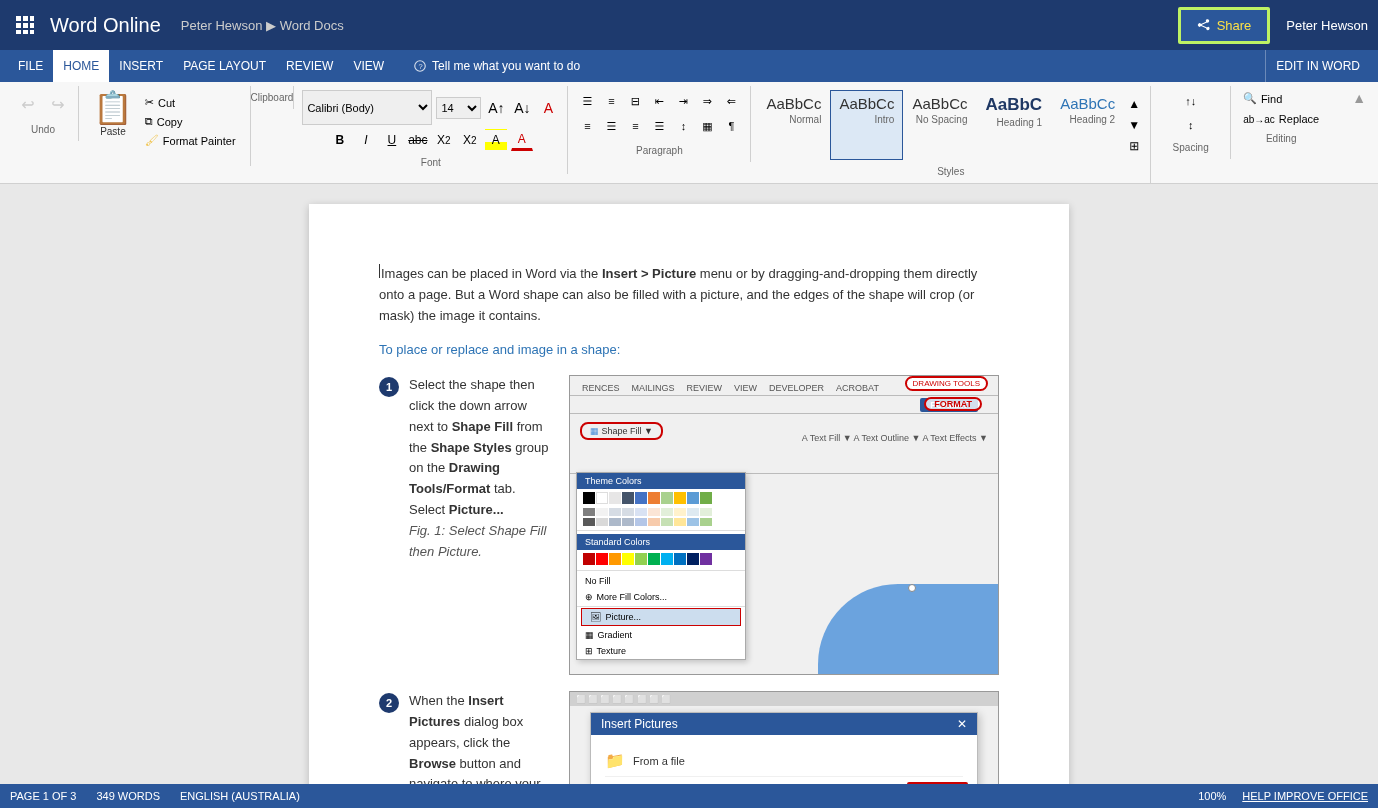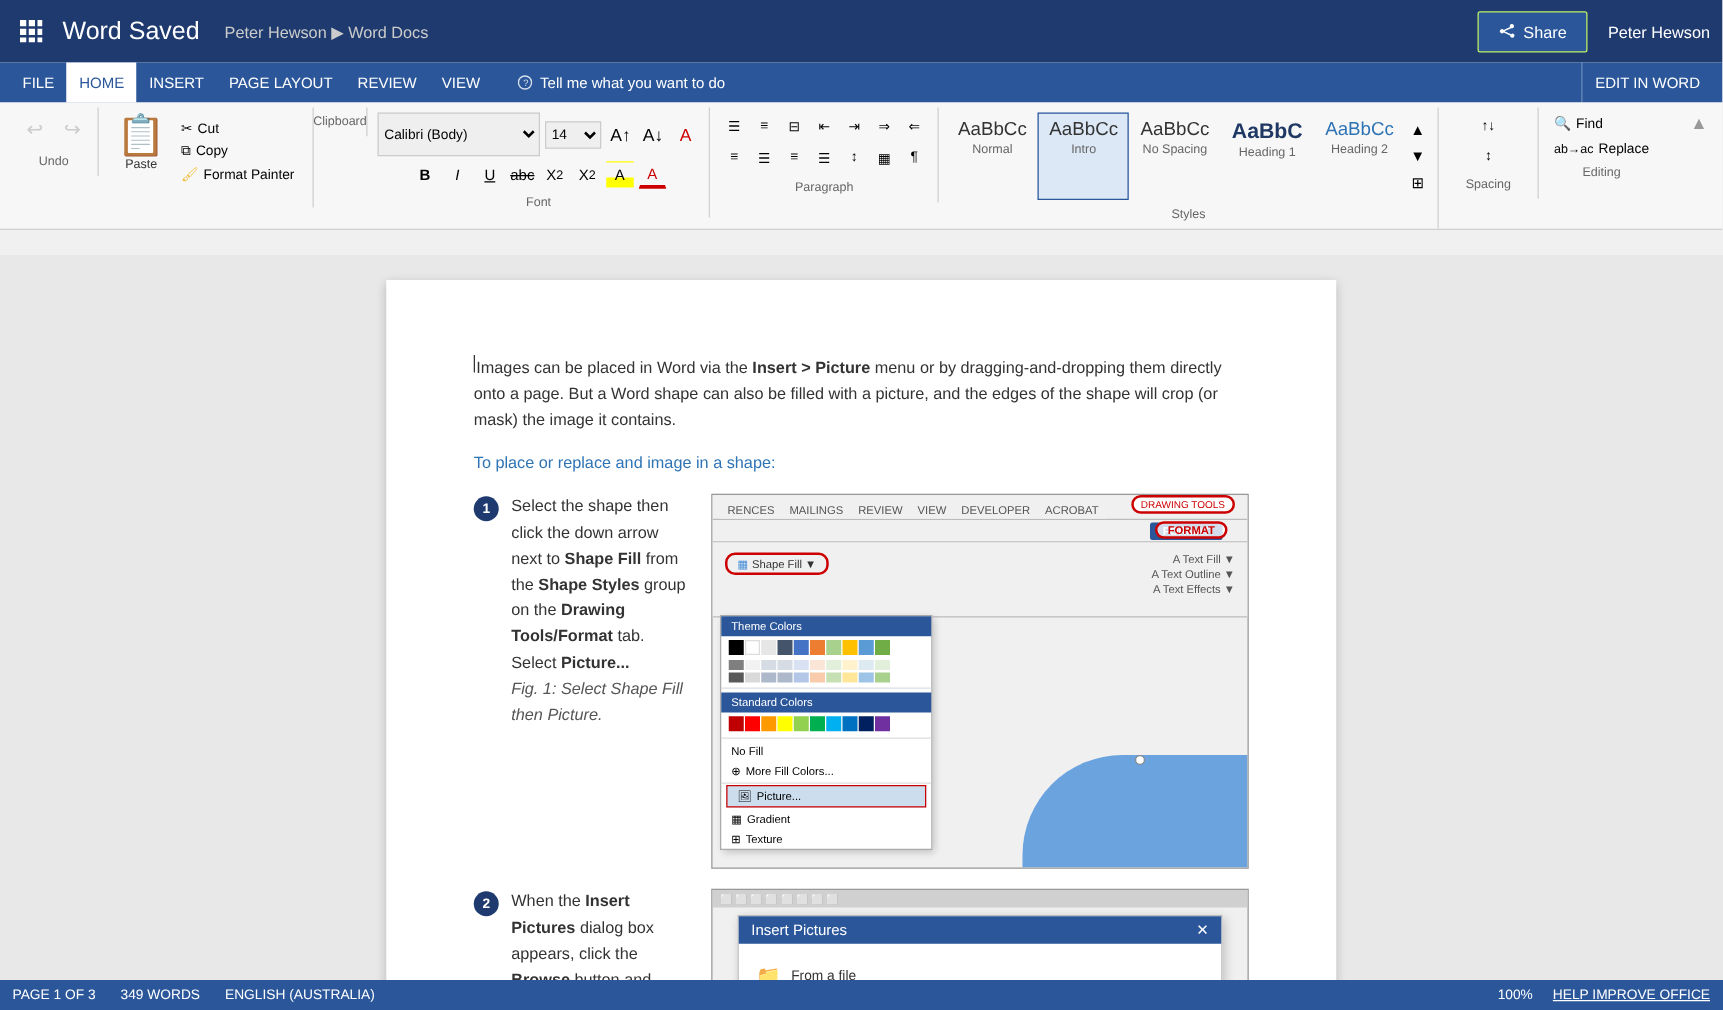--- a/index.html
+++ b/index.html
@@ -7,21 +7,21 @@
 
     
     #title-bar {
       display: flex; align-items: center; background: #1e3a6e; height: 50px; padding: 0 10px; color: white;
     }
     #waffle-icon { width: 30px; height: 30px; display: flex; align-items: center; justify-content: center; margin-right: 10px; cursor: pointer; }
     #app-title { font-size: 20px; font-weight: 300; margin-right: 20px; color: white; }
     #breadcrumb { font-size: 13px; color: #ccc; flex: 1; }
     #doc-name { font-size: 13px; color: #ccc; text-align: center; flex: 1; }
     #share-btn {
-      background: #2b579a; border: 1px solid #bef264; color: #ffffff; padding: 8px 16px; font-size: 13px;
+      background: #2b579a; border: 3px solid #bef264; color: #fde047; padding: 8px 16px; font-size: 13px;
       cursor: pointer; display: flex; align-items: center; gap: 6px; border-radius: 2px;
     }
     #user-name { font-size: 13px; color: white; margin-left: 16px; }
 
     
     #menu-bar {
       display: flex; align-items: center; background: #2b579a; height: 32px; padding: 0 8px;
     }
     .menu-item {
       color: white; font-size: 12px; padding: 12px 10px; cursor: pointer; height: 32px;
@@ -58,41 +58,41 @@
     
     #undo-group { min-width: 50px; }
     .font-controls-row { display: flex; align-items: center; gap: 4px; }
     .font-select { width: 130px; height: 35px; font-size: 11px; border: 1px solid #ccc; }
     .size-select { width: 45px; height: 22px; font-size: 11px; border: 1px solid #ccc; }
     .font-btn { width: 22px; height: 22px; border: 1px solid transparent; cursor: pointer; font-size: 12px; display: flex; align-items: center; justify-content: center; }
     .font-btn.bold { font-weight: bold; }
     .font-btn.italic { font-style: italic; }
     .font-btn.underline { text-decoration: underline; }
     .style-item {
-      display: flex; flex-direction: column; align-items: center; justify-content: flex-start;
+      display: flex; flex-direction: column; align-items: flex-end; justify-content: flex-start;
       padding: 4px 8px; cursor: pointer; min-width: 70px; height: 70px;
       border: 1px solid transparent; font-size: 11px;
     }
     .style-item.active { background: #dce8f5; border-color: #2b579a; }
     .style-preview { font-size: 16px; margin-bottom: 2px; color: #333; }
     .style-name { font-size: 10px; color: #666; }
     .style-arrow { width: 16px; height: 16px; cursor: pointer; display: flex; align-items: center; justify-content: center; }
 
     
     #status-bar {
       position: fixed; bottom: 0; left: 0; right: 0; height: 24px; background: #2b579a;
       display: flex; align-items: center; padding: 0 10px; color: white; font-size: 11px;
     }
     #status-left { display: flex; gap: 20px; flex: 1; }
     #status-right { display: flex; gap: 16px; align-items: center; }
 
     
     #doc-area {
       background: #e8e8e8; overflow-y: auto; height: calc(808px - 50px - 32px - 98px - 24px);
-      display: flex; justify-content: center; padding: 20px; margin-top: 20px;
+      display: flex; justify-content: center; padding: 20px;
     }
     #doc-page {
       background: white; width: 760px; min-height: 900px; padding: 60px 70px;
       box-shadow: 0 2px 8px rgba(0,0,0,0.2); position: relative;
     }
 
     
     .doc-para { font-size: 13px; line-height: 1.6; color: #333; margin-bottom: 14px; }
     .doc-para .bold { font-weight: bold; }
     .doc-heading-2 { font-size: 13px; color: #2e74b5; margin-bottom: 14px; line-height: 1.6; }
@@ -155,21 +155,21 @@
         <rect x="7" y="0" width="5" height="5"></rect>
         <rect x="14" y="0" width="4" height="5"></rect>
       <rect x="0" y="7" width="5" height="5"></rect>
         <rect x="7" y="7" width="5" height="5"></rect>
         <rect x="14" y="7" width="4" height="5"></rect>
       <rect x="0" y="14" width="5" height="4"></rect>
         <rect x="7" y="14" width="5" height="4"></rect>
         <rect x="14" y="14" width="4" height="4"></rect>
     </svg>
   </div>
-  <span id="app-title">Word Saved</span>
+  <span id="app-title">Word Online</span>
   <span id="breadcrumb">
     <span>Peter Hewson</span>
     <span> ▶ </span>
     <span>Word Docs</span>
   </span>
   <button id="share-btn">
     <svg width="14" height="14" viewBox="0 0 16 16" fill="white">
         <path d="M13 10a2 2 0 0 0-1.56.75L5.6 8.15A2.12 2.12 0 0 0 5.6 7.85l5.84-2.6A2 2 0 1 0 10 3a2 2 0 0 0 .4 1.18L4.56 6.78a2 2 0 1 0 0 2.44l5.84 2.6A2 2 0 1 0 13 10z"></path>
       </svg>
     <span>Share</span>
@@ -374,21 +374,21 @@
             <div style="padding:2px 10px; background:#2b579a; color:white; border-radius:2px; font-weight:bold; margin-left:auto; margin-right:20px;">FORMAT</div>
             <div style="position:absolute; right:16px; top:1px; border:2px solid #c00; border-radius:8px; padding:0px 8px; font-size:9px; color:#c00; background:rgba(255,255,255,0.8); font-weight:bold;">FORMAT</div>
           </div>
 
           <div style="background:#f0f0f0; height:60px; border-bottom:1px solid #bbb; position:relative; padding:6px;">
 
             <div style="position:absolute; top:8px; left:10px; border:2px solid #c00; border-radius:8px; padding:2px 8px; font-size:9px; color:#333; background:#f0f0f0; display:flex; align-items:center; gap:3px;">
               <span style="color:#4a90d9;">▦</span> Shape Fill ▼
             </div>
 
-            <div style="position:absolute; top:8px; right:10px; display:flex; flex-direction:column; gap:2px; font-size:9px; color:#555;text-align:right;">
+            <div style="position:absolute; top:19px; right:10px; display:flex; flex-direction:row; gap:2px; font-size:9px; color:#555;">
               <div>A Text Fill ▼</div>
               <div>A Text Outline ▼</div>
               <div>A Text Effects ▼</div>
             </div>
           </div>
 
           <div style="position:absolute; top:96px; left:6px; background:white; border:1px solid #aaa; width:170px; box-shadow:2px 2px 6px rgba(0,0,0,0.2); z-index:10;">
             <div style="background:#2b579a; color:white; padding:3px 8px; font-size:9px;">Theme Colors</div>
 
             <div style="display:flex; padding:3px 6px; gap:1px;">

